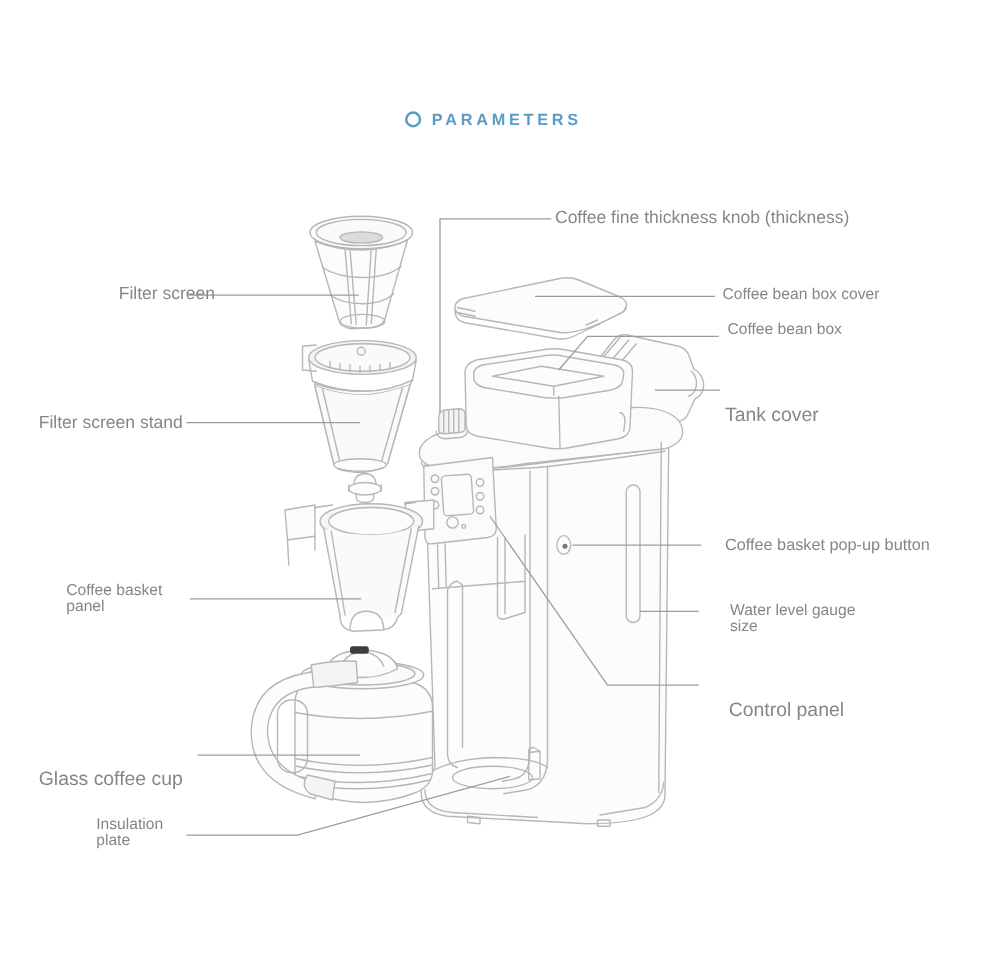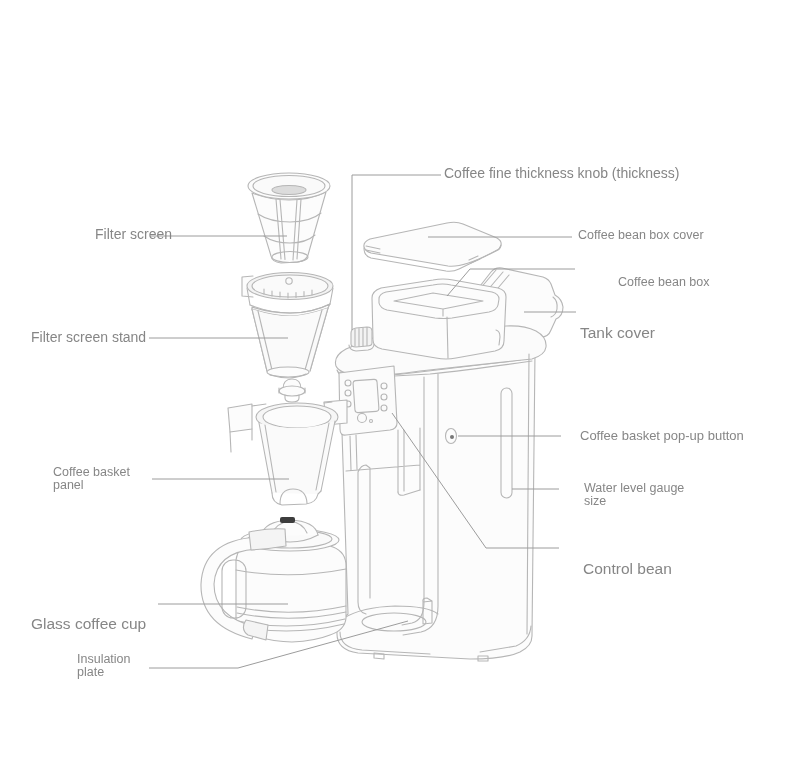--- a/index.html
+++ b/index.html
@@ -30,20 +30,24 @@
   .lab-sm{font-size:12.5px;line-height:13px;}
   .lab-md{font-size:14px;}
   .lab-lg{font-size:15.5px;line-height:16px;margin-top:20px;}
 </style>
 </head>
 <body>
 
 <div class="screen" style="--bg: #ffffff; --title: #3d3d3d; --accent: #5b9cc4; --label: #868686;">
 
 
+  <div class="subtitle-row">
+    <span class="subtitle-icon"></span>
+    <span class="subtitle-text">PARAMETERS</span>
+  </div>
 
   <svg class="diagram-svg" width="790" height="777" viewBox="0 0 790 777" xmlns="http://www.w3.org/2000/svg">
 
     <g stroke="#b6b6b6" fill="none" stroke-width="1.1" stroke-linecap="round" stroke-linejoin="round">
 
       <g>
         <path d="M428,318 L428,346 M470,315 L470,342 M428,318 Q448,312 470,315"></path>
       </g>
 
       <g>
@@ -196,34 +200,34 @@
       <path d="M408,621 L238,668 L149,668"></path>
     </g>
   </svg>
 
   <div class="part-label lab-md" style="left:444px;top:167px;">Coffee fine thickness knob (thickness)</div>
 
   <div class="part-label lab-md" style="left:95px;top:228px;">Filter screen</div>
 
   <div class="part-label lab-sm" style="left:578px;top:229px;">Coffee bean box cover</div>
 
-  <div class="part-label lab-sm" style="left:582px;top:276px;margin-left:36px;">Coffee bean box</div>
+  <div class="part-label lab-sm" style="left:582px;top:257px;">Coffee bean box</div>
 
   <div class="part-label lab-lg" style="left:580px;top:305px;">Tank cover</div>
 
   <div class="part-label lab-md" style="left:31px;top:331px;">Filter screen stand</div>
 
   <div class="part-label" style="left:580px;top:429px;">Coffee basket pop-up button</div>
 
   <div class="part-label lab-sm" style="left:584px;top:482px;">
     <span style="display:block">Water level gauge</span>
     <span style="display:block">size</span>
   </div>
 
-  <div class="part-label lab-lg" style="left:583px;top:541px;">Control bean</div>
+  <div class="part-label lab-lg" style="left:583px;top:541px;">Control panel</div>
 
   <div class="part-label lab-sm" style="left:53px;top:466px;">
     <span style="display:block">Coffee basket</span>
     <span style="display:block">panel</span>
   </div>
 
   <div class="part-label lab-lg" style="left:31px;top:596px;">Glass coffee cup</div>
 
   <div class="part-label lab-sm" style="left:77px;top:653px;">
     <span style="display:block">Insulation</span>

